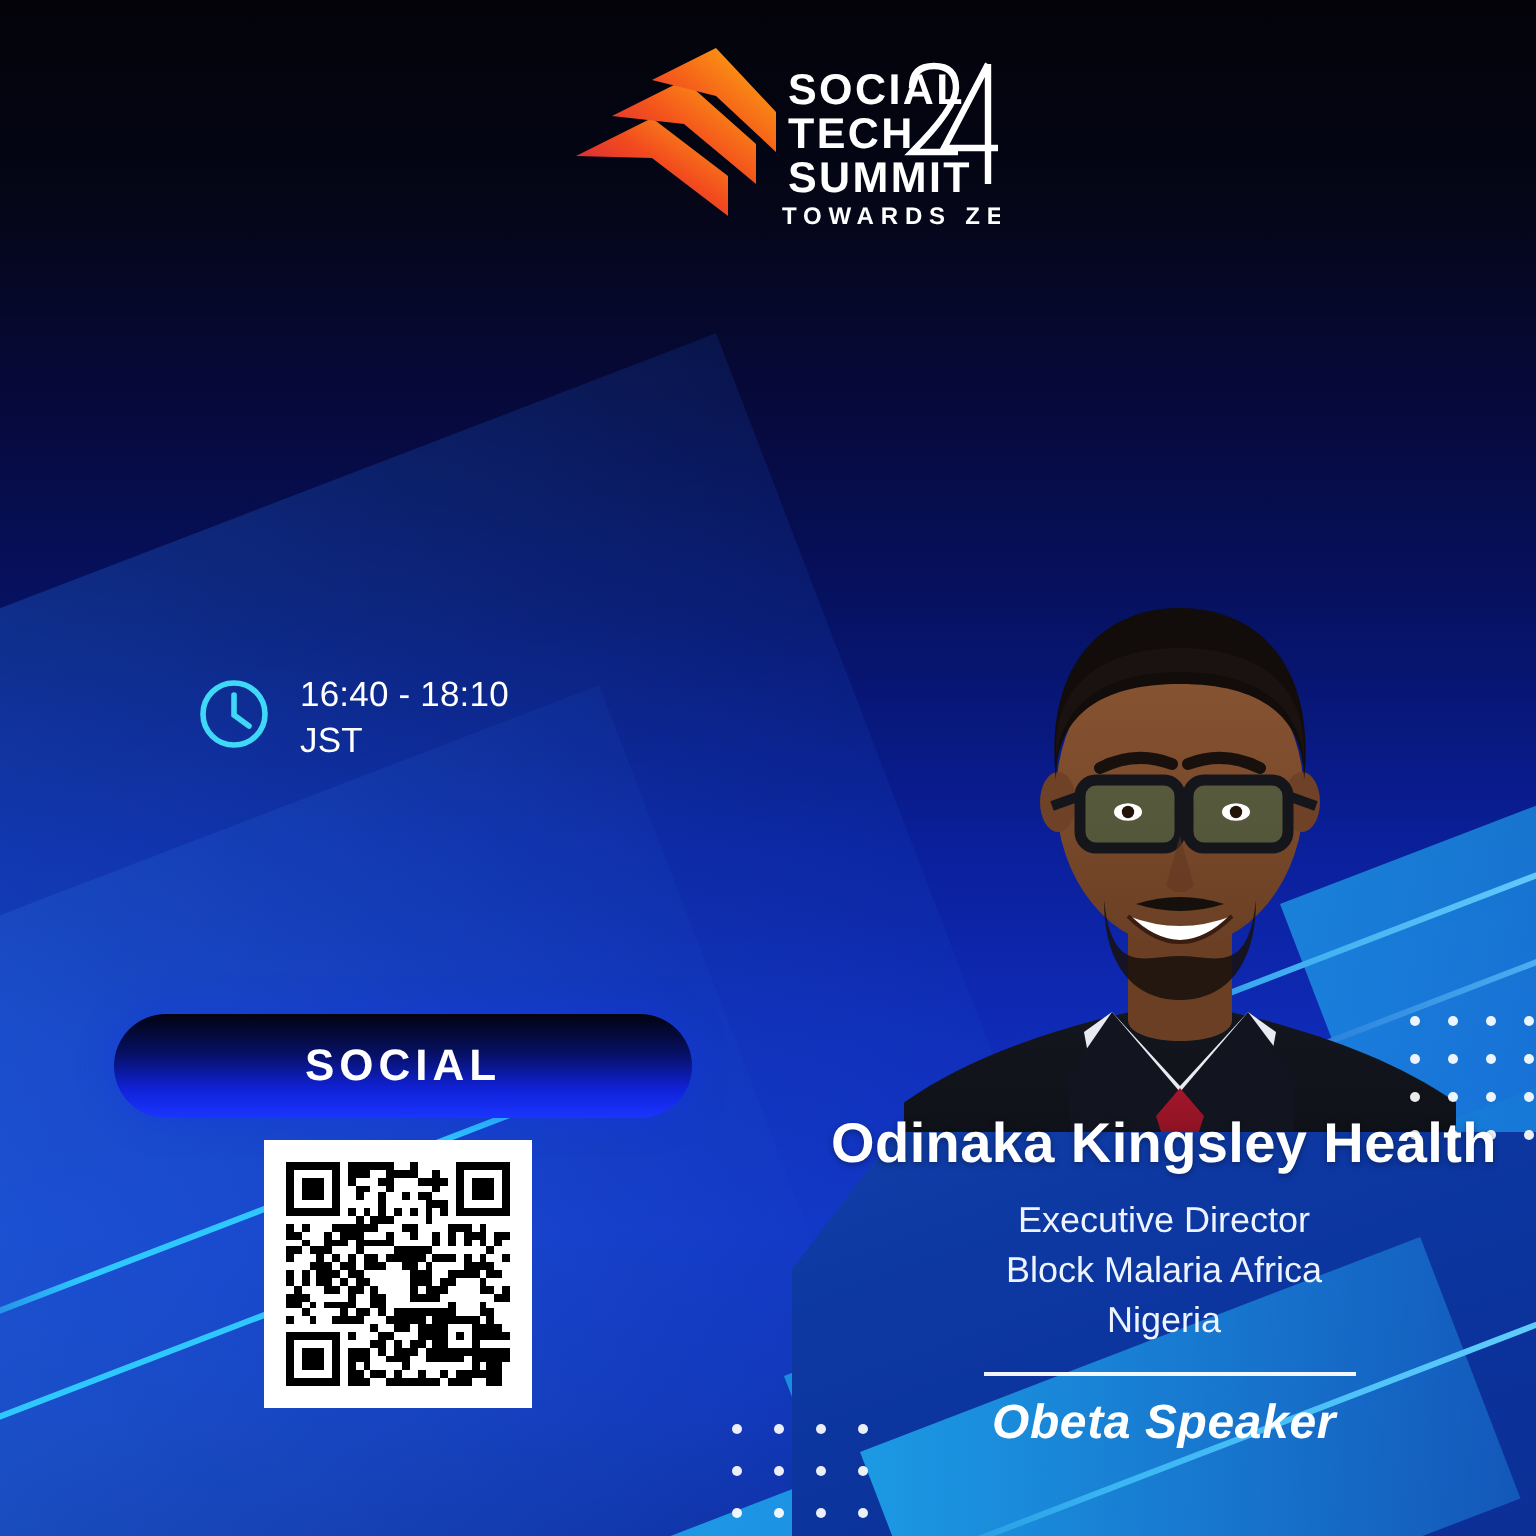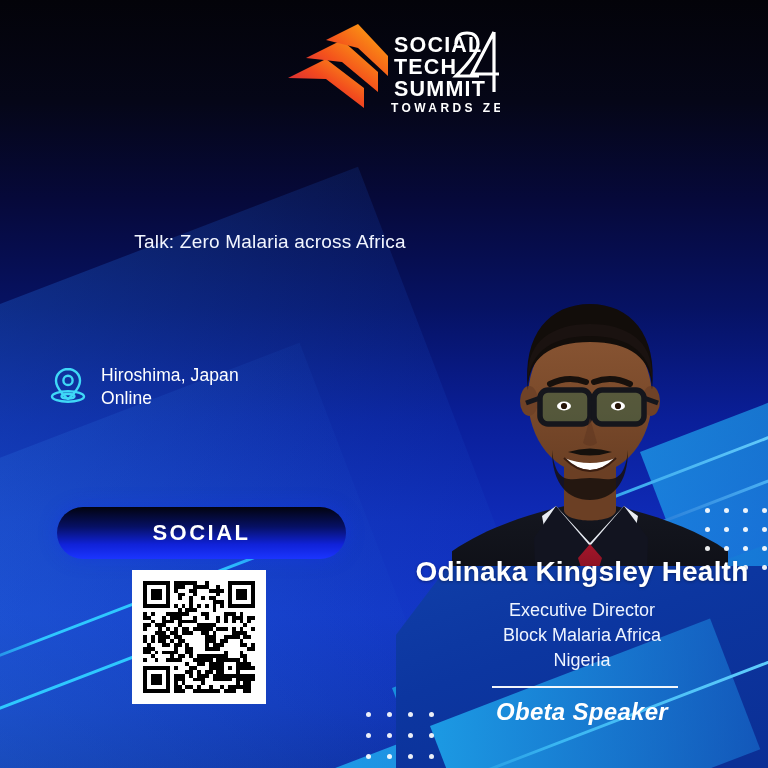--- a/index.html
+++ b/index.html
@@ -347,44 +347,39 @@
       </g>
       <text x="105" y="90" fill="#ffffff" font-family="Liberation Sans, sans-serif" font-size="12" font-weight="bold" letter-spacing="3.4">TOWARDS  ZERO</text>
 
       <g fill="none" stroke="#ffffff" stroke-width="3.2" stroke-linecap="butt" stroke-linejoin="miter">
         <path d="M170 22 q0-11 11-11 q11 0 11 11 q0 10-22 32 l23 0"></path>
         <path d="M208 70 L208 10 M208 10 L186 52 L213 52"></path>
       </g>
     </svg>
   </div>
 
-  <div class="talk-title">Talk: Zero Malaria across Africa</div>
 
   <div class="info-block">
 
     <div class="info-row">
 
 
-
-    </div>
-
-    <div class="info-row">
-      <div class="info-cell">
+      <div class="info-cell time">
         <span class="info-icon">
-          <svg width="40" height="40" viewBox="0 0 40 40" fill="none" stroke="#3fd8f7" stroke-width="2.4">
-            <path d="M20 4 C13.4 4 8 9.3 8 15.8 C8 24.5 20 34 20 34 C20 34 32 24.5 32 15.8 C32 9.3 26.6 4 20 4 Z"></path>
-            <circle cx="20" cy="15.4" r="4.6"></circle>
-            <ellipse cx="20" cy="31.5" rx="16" ry="5.2"></ellipse>
-            <ellipse cx="20" cy="31.3" rx="6.5" ry="2.3"></ellipse>
+          <svg width="40" height="40" viewBox="0 0 40 40" fill="none" stroke="#3fd8f7" stroke-width="2.8">
+            <circle cx="20" cy="20" r="15.5"></circle>
+            <path d="M20 10.5 L20 20.5 L27.5 26" stroke-linecap="round"></path>
           </svg>
         </span>
-        <span class="info-text">Hiroshima, Japan
-Online</span>
+        <span class="info-text">16:40 - 18:10
+JST</span>
       </div>
+
     </div>
+
 
   </div>
 
   <button class="details-btn">SOCIAL</button>
 
   <div class="qr-wrap">
     <div class="qr" id="qr-grid">
         <i></i>
         <i></i>
         <i></i>

